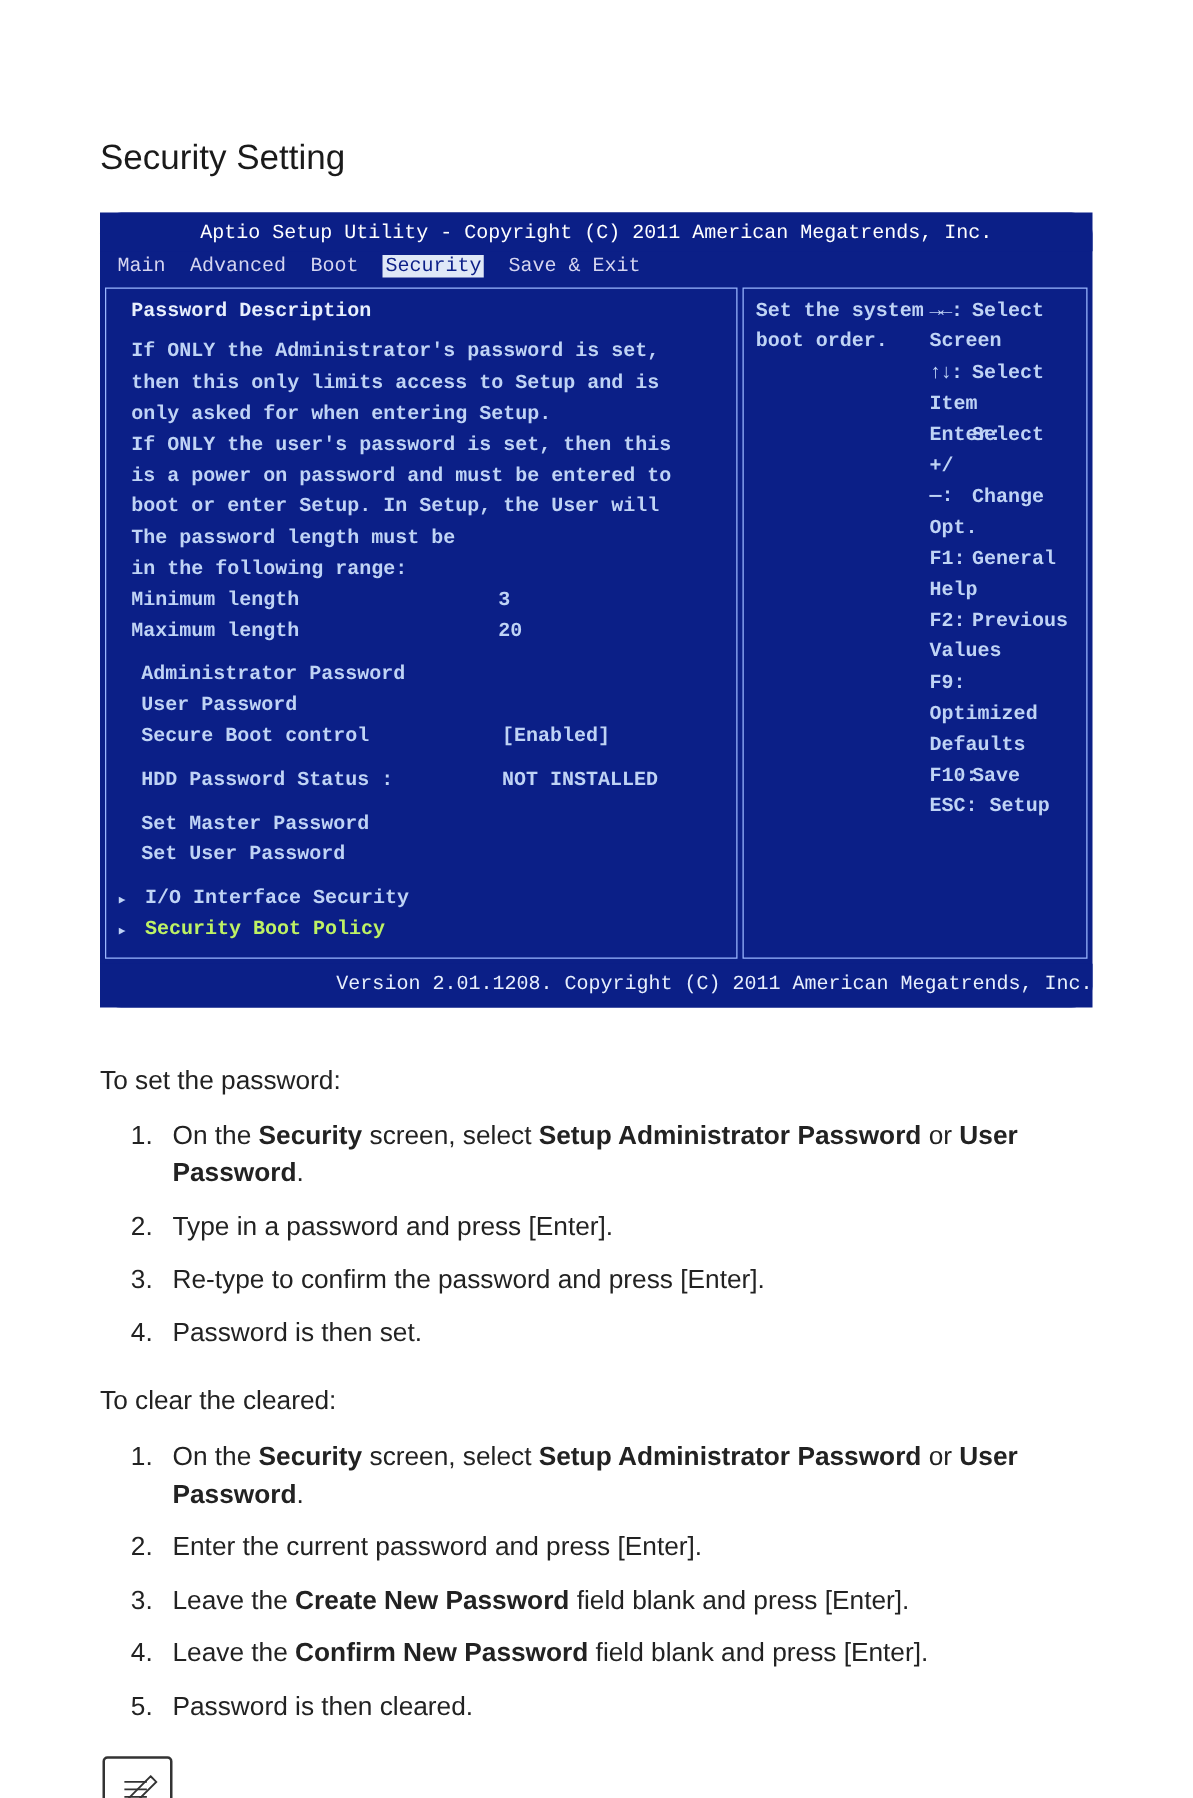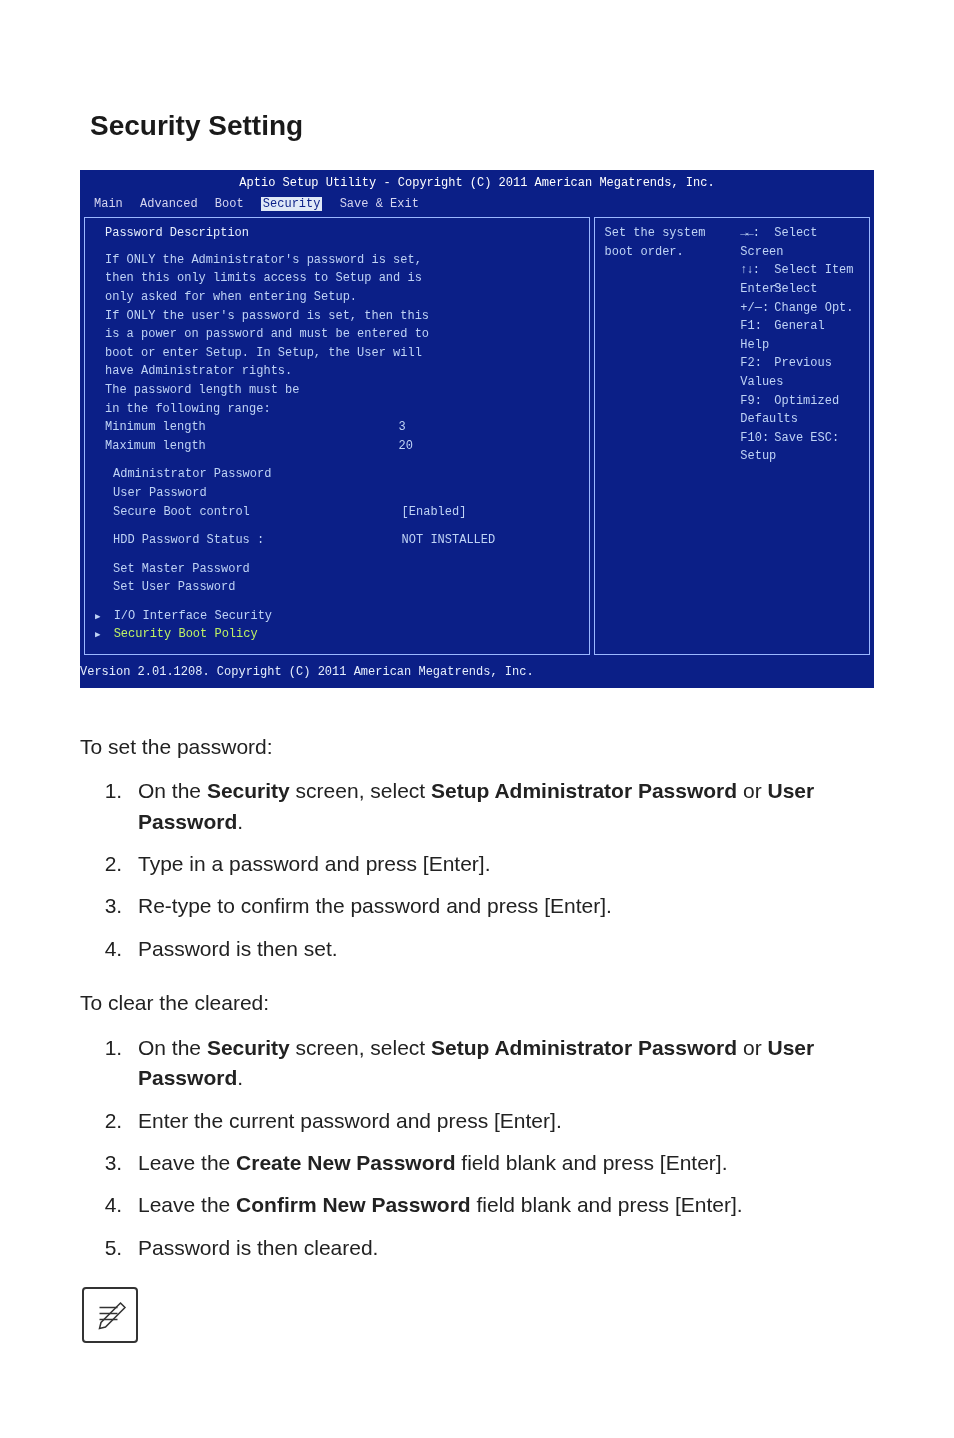--- a/index.html
+++ b/index.html
@@ -8,29 +8,29 @@
     background: #fff;
     font-family: "Segoe UI", "Helvetica Neue", Arial, sans-serif;
     color: #222;
     width: 954px;
   }
   .page {
     padding: 110px 80px 60px 80px;
   }
   h1.section-title {
     font-size: 28px;
-    font-weight: 700;
+    font-weight: 400;
     color: #1a1a1a;
-    margin: 0 0 28px 10px;
+    margin: 0 0 28px 0;
   }
   .bios-box {
     width: 100%;
     background: #0b1f87;
     font-family: "Consolas", "Courier New", monospace;
-    font-size: 12px;
+    font-size: 16px;
     line-height: 1.55;
     color: #cfe2ff;
     border-radius: 17px;
   }
   .bios-banner {
     color: #ffffff;
     background: #0b1f87;
     text-align: center;
     padding: 4px 0 2px 0;
   }
@@ -49,20 +49,21 @@
   }
   .bios-panels {
     display: flex;
     margin: 0 4px 4px 4px;
     gap: 4px;
   }
   .panel {
     border: 1px solid #9bb7ff;
     padding: 6px 10px 10px 10px;
     min-height: 360px;
+    font-weight: bold;
   }
   .panel-left {
     flex: 1.9;
     color: #bfd3f5;
   }
   .panel-right {
     flex: 1;
     color: #bfd3f5;
     display: flex;
     flex-direction: row;
@@ -83,21 +84,21 @@
     color: #bfd3f5;
     font-size: 9px;
     margin-right: 6px;
   }
   .muted-policy { color: #bef264; }
   .help-block .k { display: inline-block; width: 34px; }
   .help-arrows { letter-spacing: -1px; }
   .bios-footer {
     background: #0b1f87;
     color: #e7effd;
-    text-align: left;
+    text-align: right;
     padding: 4px 0 6px 0;
   }
 
   .body-text {
     font-size: 21px;
     line-height: 1.45;
     margin-top: 44px;
   }
   .body-text p { margin: 0 0 14px 0; }
   ol.steps {
@@ -147,21 +148,20 @@
     <div class="bios-panels">
       <div class="panel panel-left">
         <div class="pwd-desc-title indent">Password Description</div>
         <div>
           <div class="indent">If ONLY the Administrator's password is set,</div>
           <div class="indent">then this only limits access to Setup and is</div>
           <div class="indent">only asked for when entering Setup.</div>
           <div class="indent">If ONLY the user's password is set, then this</div>
           <div class="indent">is a power on password and must be entered to</div>
           <div class="indent">boot or enter Setup. In Setup, the User will</div>
-          <div class="indent">have Administrator rights.</div>
           <div class="indent">The password length must be</div>
           <div class="indent">in the following range:</div>
         </div>
         <div class="pairline indent">
           <span class="lbl">Minimum length</span>
           <span class="val">3</span>
         </div>
         <div class="pairline indent">
           <span class="lbl">Maximum length</span>
           <span class="val">20</span>

